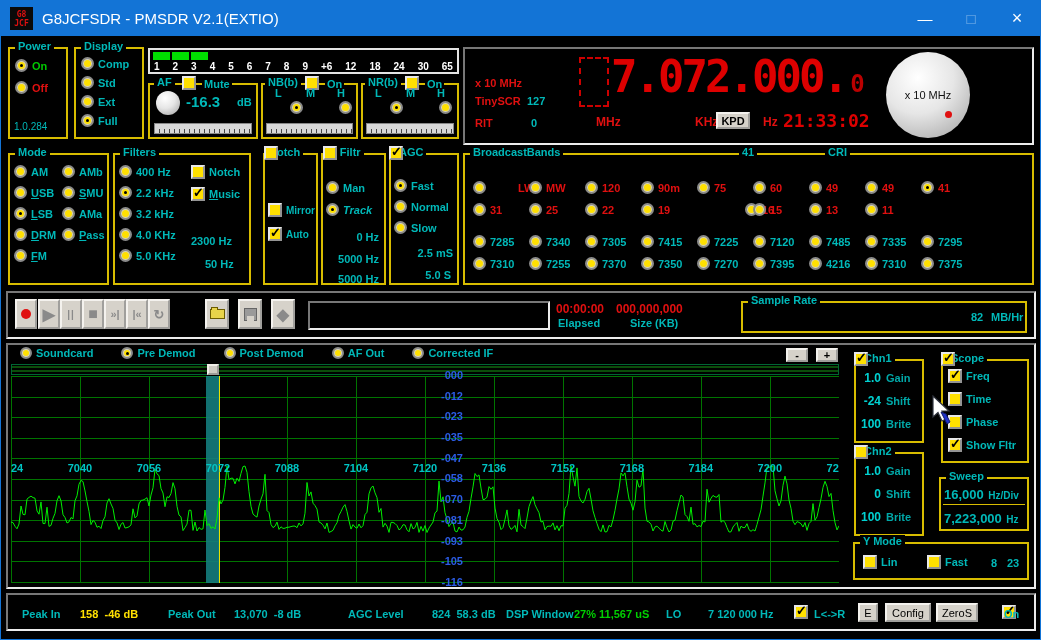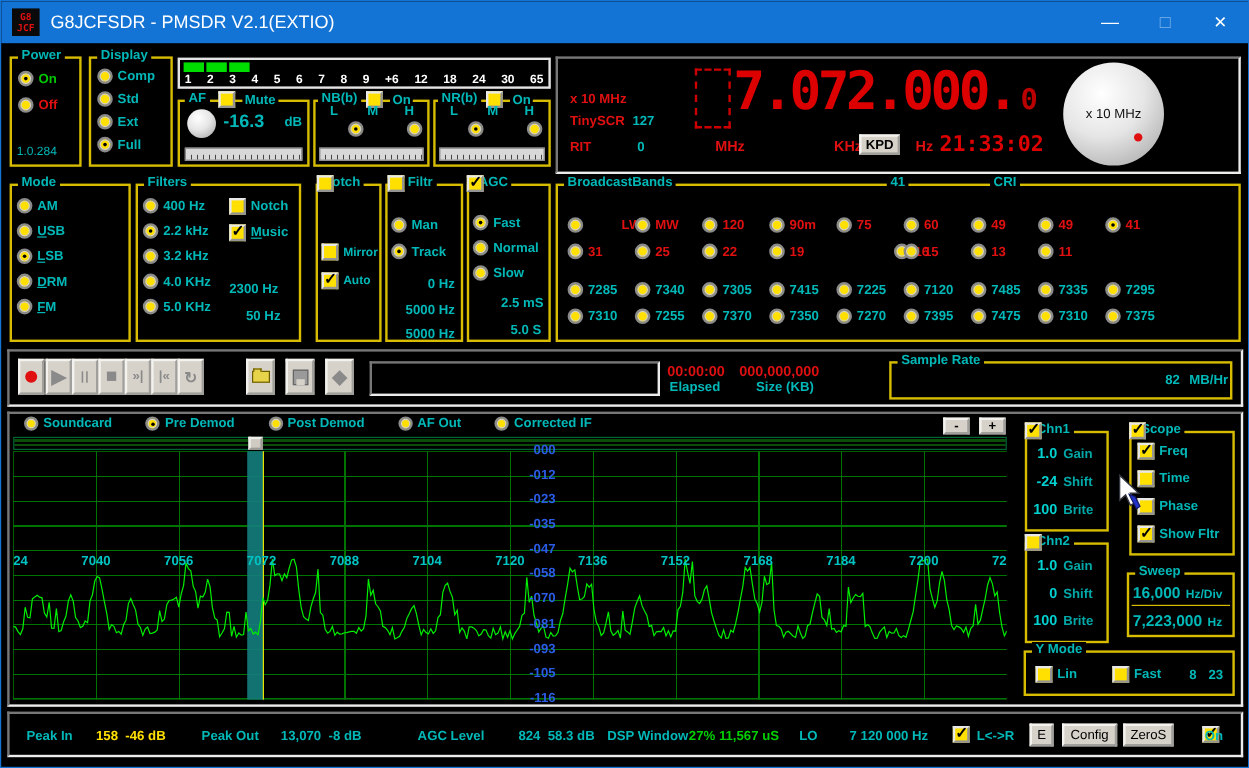--- a/index.html
+++ b/index.html
@@ -222,20 +222,38 @@
         </span>
         <span class="opt">
           <span class="radio"></span>
           <span class="olab ul">DRM</span>
         </span>
         <span class="opt">
           <span class="radio"></span>
           <span class="olab ul">FM</span>
         </span>
       </div>
+    <div class="abs" style="left:52px;top:10px;display:flex;flex-direction:column;gap:8px;">
+        <span class="opt">
+          <span class="radio"></span>
+          <span class="olab">AMb</span>
+        </span>
+        <span class="opt">
+          <span class="radio"></span>
+          <span class="olab ul">SMU</span>
+        </span>
+        <span class="opt">
+          <span class="radio"></span>
+          <span class="olab">AMa</span>
+        </span>
+        <span class="opt">
+          <span class="radio"></span>
+          <span class="olab ul">Pass</span>
+        </span>
+      </div>
   </div>
 
   <div class="ypanel" style="left:112px;top:152px;width:138px;height:132px;">
     <span class="ptitle">Filters</span>
     <div class="abs" style="left:4px;top:10px;display:flex;flex-direction:column;gap:8px;">
         <span class="opt">
           <span class="radio"></span>
           <span class="olab">400 Hz</span>
         </span>
         <span class="opt">
@@ -280,21 +298,21 @@
     </div>
   </div>
 
   <div class="ypanel" style="left:320px;top:152px;width:65px;height:132px;">
     <span class="ptitle" style="left:1px;">IF Filtr</span>
     <span class="check abs" style="right:0;top:-9px;"></span>
     <div class="opt abs" style="left:3px;top:26px;">
       <span class="radio"></span>
       <span class="olab">Man</span>
     </div>
-    <div class="opt abs" style="left:3px;top:48px;">
+    <div class="opt abs" style="left:3px;top:48px;font-style:italic;">
       <span class="radio sel"></span>
       <span class="olab">Track</span>
     </div>
     <span class="abs teal b" style="right:5px;top:76px;font-size:11px;">0 Hz</span>
     <span class="abs teal b" style="right:5px;top:98px;font-size:11px;">5000 Hz</span>
     <span class="abs teal b" style="right:5px;top:118px;font-size:11px;">5000 Hz</span>
   </div>
 
   <div class="ypanel" style="left:388px;top:152px;width:70px;height:132px;">
     <span class="ptitle">AGC</span>
@@ -451,21 +469,21 @@
         <span class="opt" style="width: 56px; flex: 0 0 auto;">
           <span class="radio"></span>
           <span class="olab">7270</span>
         </span>
         <span class="opt" style="width: 56px; flex: 0 0 auto;">
           <span class="radio"></span>
           <span class="olab">7395</span>
         </span>
         <span class="opt" style="width: 56px; flex: 0 0 auto;">
           <span class="radio"></span>
-          <span class="olab">7475</span>
+          <span class="olab">4216</span>
         </span>
         <span class="opt" style="width: 56px; flex: 0 0 auto;">
           <span class="radio"></span>
           <span class="olab">7310</span>
         </span>
         <span class="opt" style="width: 56px; flex: 0 0 auto;">
           <span class="radio"></span>
           <span class="olab">7375</span>
         </span>
       </div>

